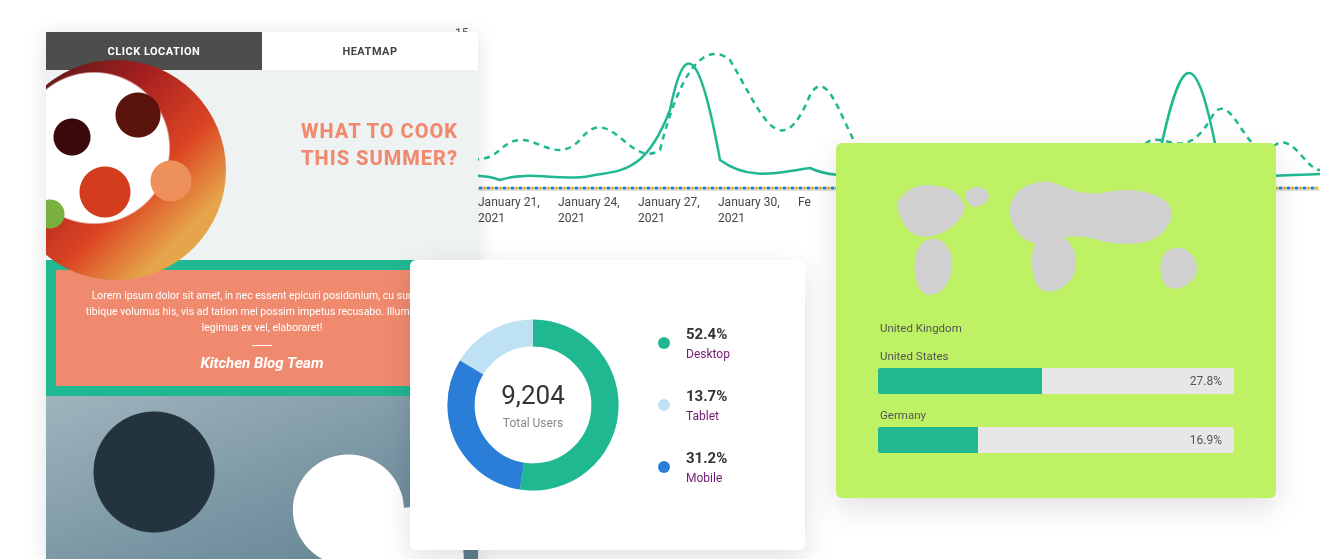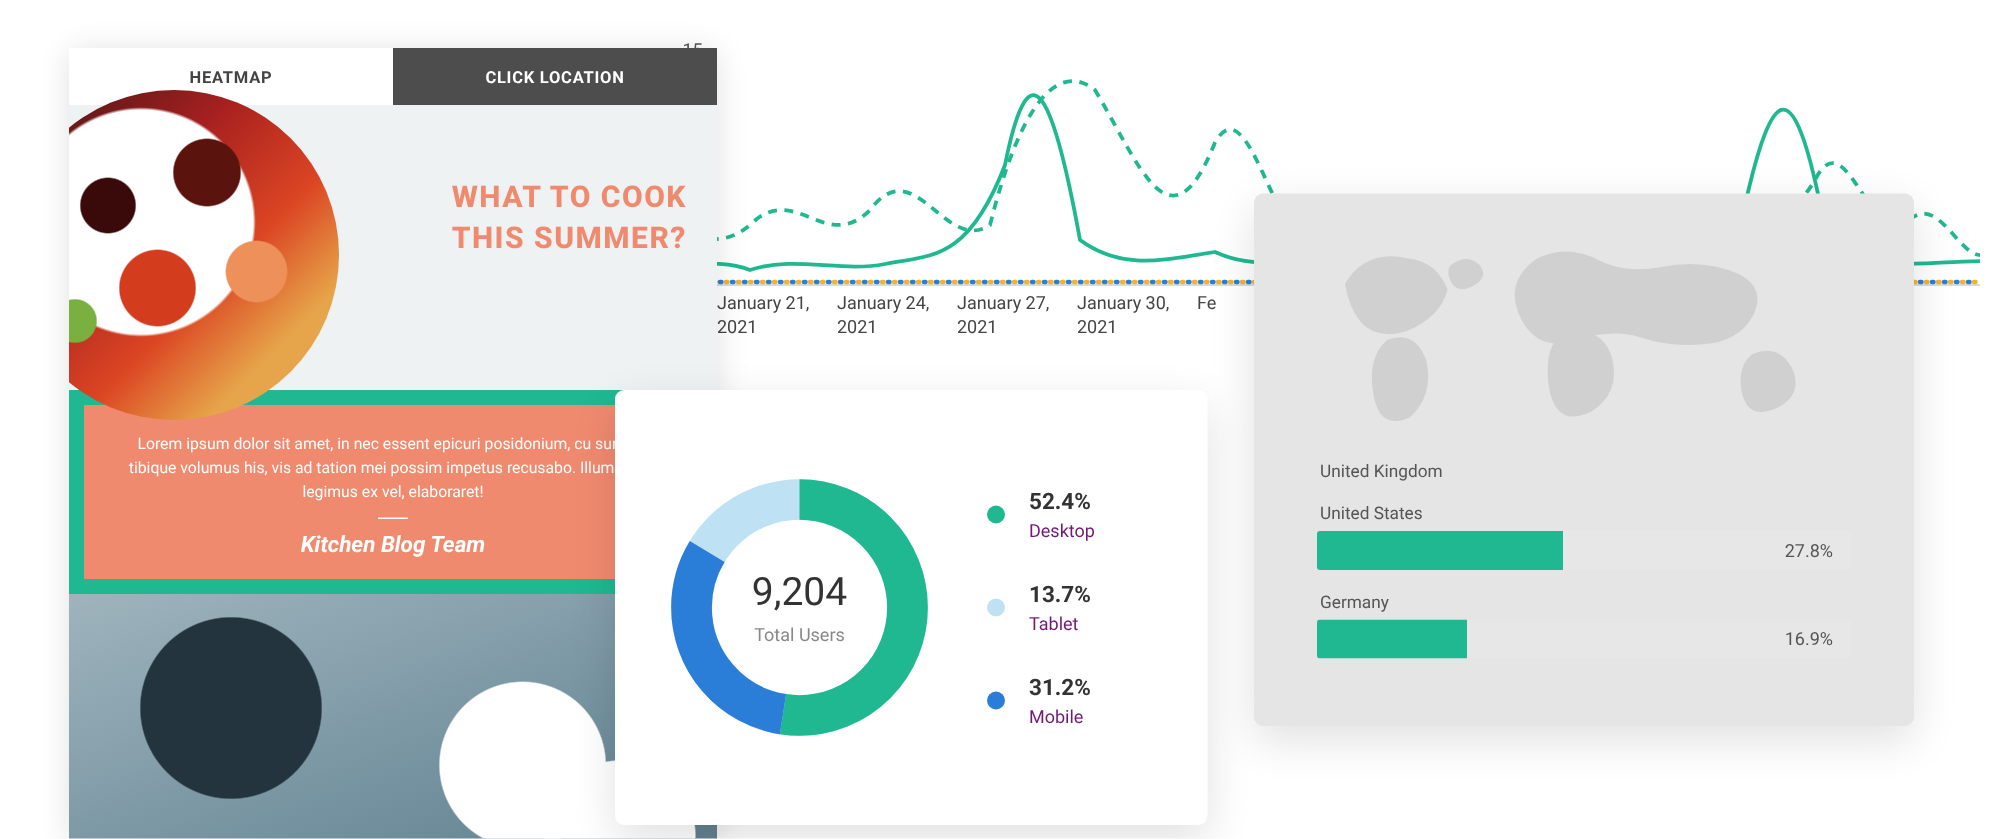--- a/index.html
+++ b/index.html
@@ -191,24 +191,24 @@
   .legend-dot {
     width: 12px; height: 12px; border-radius: 50%; margin-right: 16px;
   }
   .legend-text .pct { font-size: 15px; font-weight: 700; color: #333; }
   .legend-text .lbl { font-size: 12px; color: #701a75; margin-top: 4px; }
 
   
   .geo-card {
     position: absolute;
     left: 836px;
-    top: 129px;
+    top: 143px;
     width: 440px;
     height: 355px;
-    background: #e5e5e5;
+    background: #bef264;
     border-radius: 6px;
     box-shadow: 0 10px 30px rgba(0,0,0,.12);
     padding: 18px 24px 20px;
   }
   .world-map {
     width: 100%;
     height: 150px;
     display: flex;
     justify-content: center;
   }
@@ -254,22 +254,22 @@
     <div>January 24, 2021</div>
     <div>January 27, 2021</div>
     <div>January 30, 2021</div>
     <div style="width:40px">Fe</div>
     <div style="margin-left:370px">ary 17, 2021</div>
   </div>
 </div>
 
 <div class="blog-preview">
   <div class="blog-tabs">
+    <div class="tab active">CLICK LOCATION</div>
     <div class="tab">HEATMAP</div>
-    <div class="tab active">CLICK LOCATION</div>
   </div>
   <div class="hero">
     <div class="food-img"></div>
     <div class="headline">
       <div>WHAT TO COOK</div>
       <div>THIS SUMMER?</div>
     </div>
   </div>
   <div class="quote-block">
     <div class="lorem">Lorem ipsum dolor sit amet, in nec essent epicuri posidonium, cu summo tibique volumus his, vis ad tation mei possim impetus recusabo. Illum paulo legimus ex vel, elaboraret!</div>

